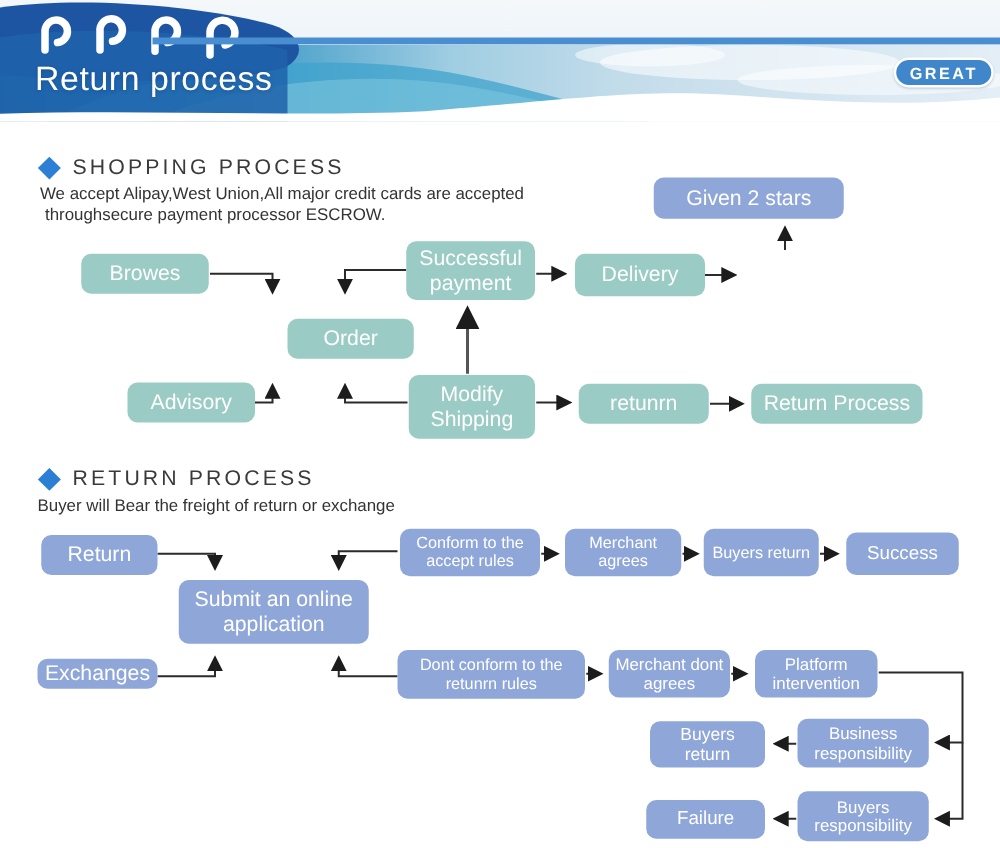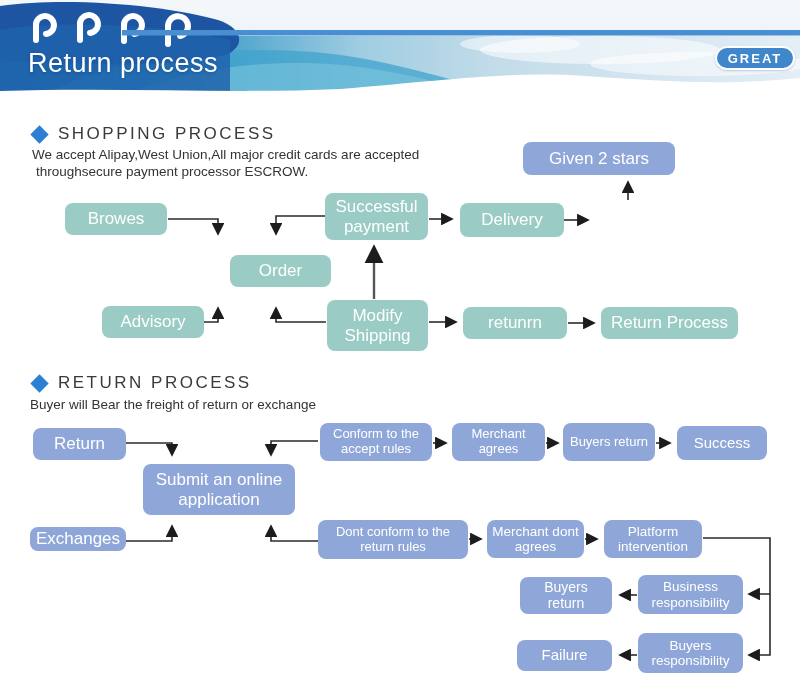--- a/index.html
+++ b/index.html
@@ -158,21 +158,21 @@
   <h2 class="section-title" style="left:58px; top:373px;">RETURN PROCESS</h2>
   <p class="section-desc" style="left:30px; top:396px;">Buyer will Bear the freight of return or exchange</p>
 
   <div class="node blue fs17" style="left:33px;  top:428px; width:93px;  height:32px;">Return</div>
   <div class="node blue fs13" style="left:320px; top:423px; width:112px; height:38px;">Conform to the accept rules</div>
   <div class="node blue fs13" style="left:452px; top:423px; width:93px;  height:38px;">Merchant agrees</div>
   <div class="node blue fs13" style="left:563px; top:423px; width:92px;  height:38px;">Buyers return</div>
   <div class="node blue fs15" style="left:677px; top:426px; width:90px;  height:34px;">Success</div>
   <div class="node blue fs17" style="left:143px; top:464px; width:152px; height:51px;">Submit an online application</div>
   <div class="node blue fs17" style="left:30px;  top:527px; width:96px;  height:24px;">Exchanges</div>
-  <div class="node blue fs13" style="left:318px; top:520px; width:150px; height:39px;">Dont conform to the return rules</div>
+  <div class="node blue fs13" style="left:318px; top:520px; width:150px; height:39px;">Dont conform to the retunrn rules</div>
   <div class="node blue fs135" style="left:487px; top:520px; width:97px;  height:38px;">Merchant dont agrees</div>
   <div class="node blue fs135" style="left:604px; top:520px; width:98px;  height:38px;">Platform intervention</div>
   <div class="node blue fs14" style="left:520px; top:577px; width:92px;  height:37px;">Buyers return</div>
   <div class="node blue fs135" style="left:638px; top:575px; width:105px; height:39px;">Business responsibility</div>
   <div class="node blue fs15" style="left:517px; top:640px; width:95px;  height:31px;">Failure</div>
   <div class="node blue fs135" style="left:638px; top:633px; width:105px; height:40px;">Buyers responsibility</div>
 
 </div>
 
 </body></html>

